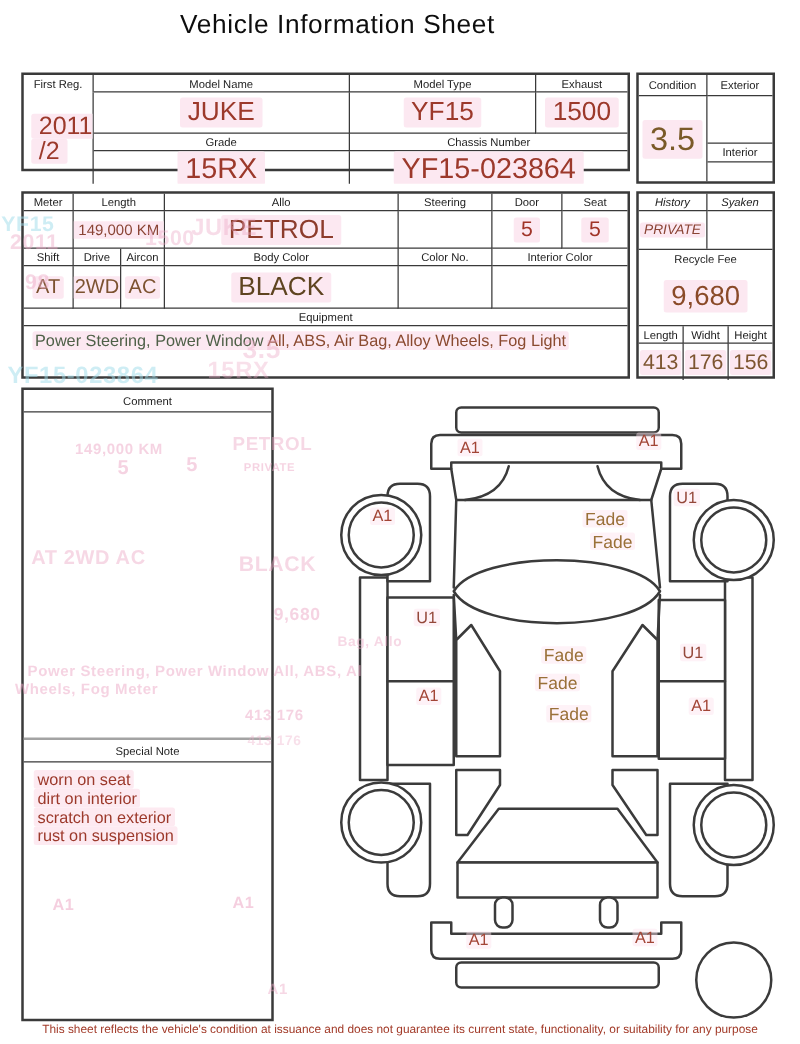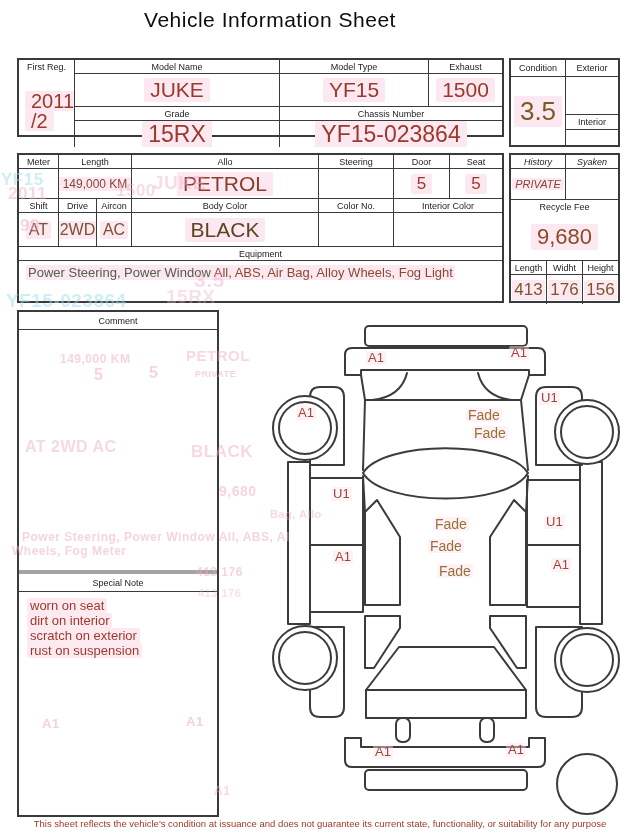--- a/index.html
+++ b/index.html
@@ -24,21 +24,21 @@
   #side{left:509px;top:153px;width:111px;height:150px;display:block;border:2px solid #3a3a3a;box-sizing:border-box;background:#fff;}
   #side .sec1{display:grid;grid-template-columns:55px 52px;grid-template-rows:14px 30px;font-style:italic;}
   #side .sec2{border-top:1px solid #3a3a3a;height:61px;box-sizing:border-box;}
   #side .sec2 .rhd{height:14px;display:flex;align-items:center;justify-content:center;}
   #side .sec2 .rval{height:46px;display:flex;align-items:center;justify-content:center;}
   #side .sec3{border-top:1px solid #3a3a3a;display:grid;grid-template-columns:36px 36px 35px;grid-template-rows:14px 29px;}
   
   #cbox{left:17px;top:310px;width:202px;height:507px;border:2px solid #3a3a3a;box-sizing:border-box;background:#fff;}
   #cbox .chead{height:17px;border-bottom:1px solid #3a3a3a;display:flex;align-items:center;justify-content:center;}
   #cbox .carea{height:240px;position:relative;}
-  #cbox .shead{height:17px;border-top:4px solid #a3a3a3;border-bottom:1px solid #3a3a3a;display:flex;align-items:center;justify-content:center;}
+  #cbox .shead{height:17px;border-top:2px solid #a3a3a3;border-bottom:1px solid #3a3a3a;display:flex;align-items:center;justify-content:center;margin-top:20px;}
   #cbox .sarea{position:relative;padding:6px 8px;}
   .noteline{font-size:13px;line-height:15px;color:#9c392b;}
   .noteline span{background:#fdeaf1;padding:0 3px;border-radius:2px;}
   
   #car{left:268px;top:315px;}
   #car path,#car rect,#car circle,#car line{fill:#ffffff;stroke:#3b3b3b;stroke-width:2;stroke-linejoin:round;stroke-linecap:round;}
   #car .noline{fill:none;}
   .dl{position:absolute;font-size:13px;line-height:14px;background:rgba(252,226,238,.45);padding:0 2px;border-radius:2px;white-space:nowrap;}
   .dl-a1{color:#a24536;} .dl-u1{color:#94483a;} .dl-fade{color:#9a7038;font-size:14px;text-align:right;}
   

